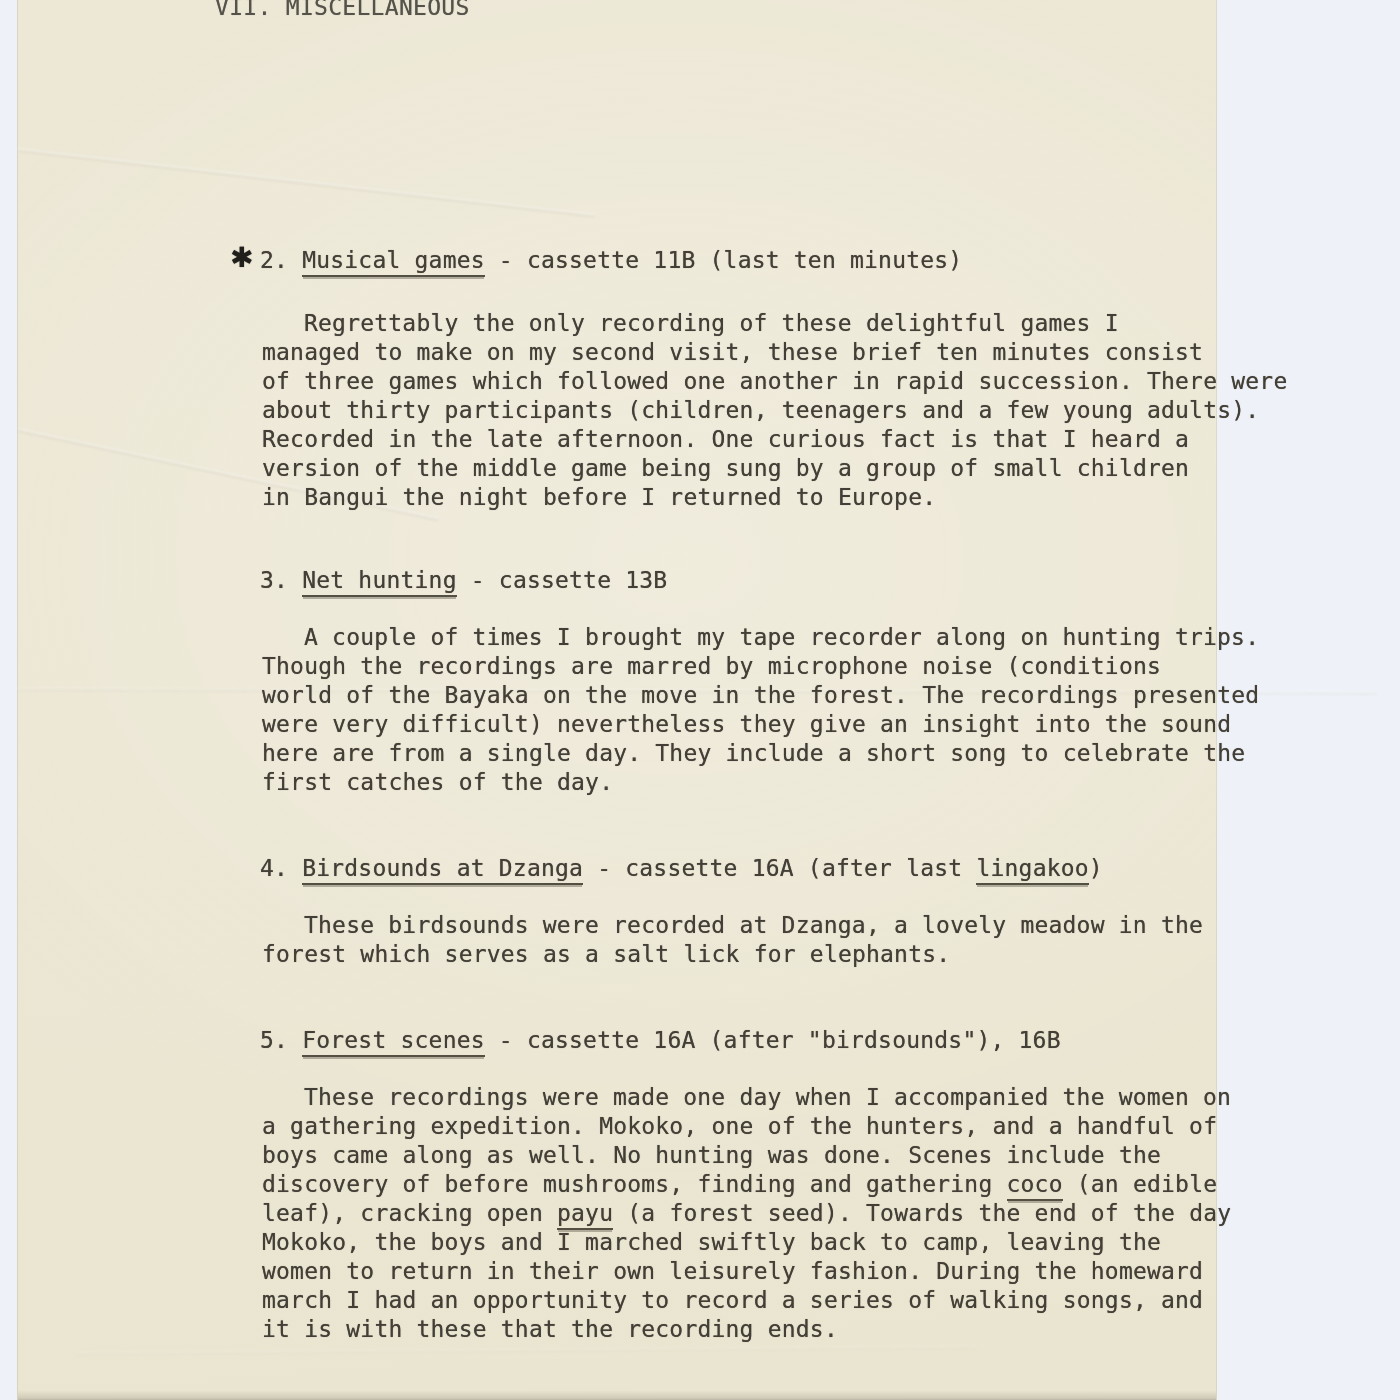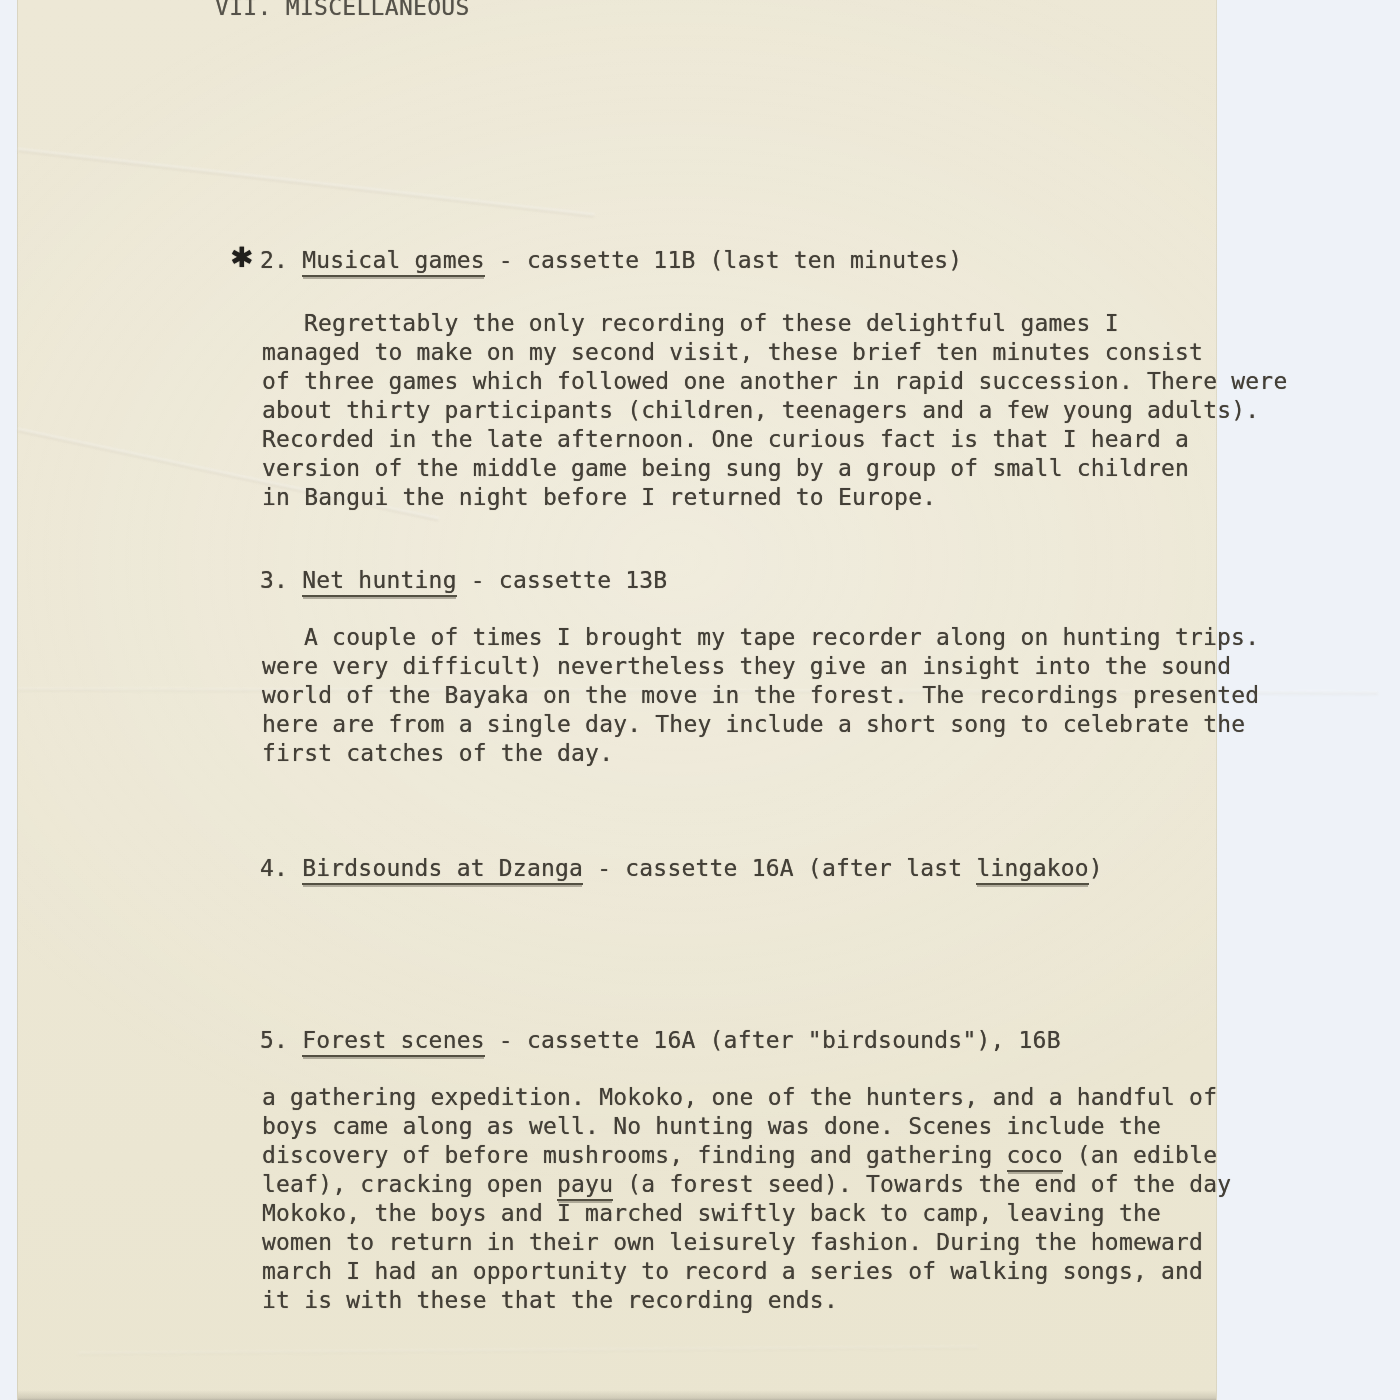--- a/index.html
+++ b/index.html
@@ -97,28 +97,34 @@
       <div class="type-line"><span>managed to make on my second visit, these brief ten minutes consist</span></div>
       <div class="type-line"><span>of three games which followed one another in rapid succession. There were</span></div>
       <div class="type-line"><span>about thirty participants (children, teenagers and a few young adults).</span></div>
       <div class="type-line"><span>Recorded in the late afternoon. One curious fact is that I heard a</span></div>
       <div class="type-line"><span>version of the middle game being sung by a group of small children</span></div>
       <div class="type-line"><span>in Bangui the night before I returned to Europe.</span></div>
     </div>
     <div class="type-line item-heading" style="left: 242px; top: 566px;"><span>3. </span><span class="u">Net hunting</span><span> - cassette 13B</span></div>
     <div class="paragraph" style="left: 244px; top: 623px;">
       <div class="type-line first-line"><span>A couple of times I brought my tape recorder along on hunting trips.</span></div>
+      <div class="type-line"><span>Though the recordings are marred by microphone noise (conditions</span></div>
+      <div class="type-line"><span>world of the Bayaka on the move in the forest. The recordings presented</span></div>
       <div class="type-line"><span>were very difficult) nevertheless they give an insight into the sound</span></div>
-      <div class="type-line"><span>world of the Bayaka on the move in the forest. The recordings presented</span></div>
       <div class="type-line"><span>here are from a single day. They include a short song to celebrate the</span></div>
       <div class="type-line"><span>first catches of the day.</span></div>
     </div>
     <div class="type-line item-heading" style="left: 242px; top: 854px;"><span>4. </span><span class="u">Birdsounds at Dzanga</span><span> - cassette 16A (after last </span><span class="u">lingakoo</span><span>)</span></div>
+    <div class="paragraph" style="left: 244px; top: 911px;">
+      <div class="type-line first-line"><span>These birdsounds were recorded at Dzanga, a lovely meadow in the</span></div>
+      <div class="type-line"><span>forest which serves as a salt lick for elephants.</span></div>
+    </div>
     <div class="type-line item-heading" style="left: 242px; top: 1026px;"><span>5. </span><span class="u">Forest scenes</span><span> - cassette 16A (after "birdsounds"), 16B</span></div>
     <div class="paragraph" style="left: 244px; top: 1083px;">
+      <div class="type-line first-line"><span>These recordings were made one day when I accompanied the women on</span></div>
       <div class="type-line"><span>a gathering expedition. Mokoko, one of the hunters, and a handful of</span></div>
       <div class="type-line"><span>boys came along as well. No hunting was done. Scenes include the</span></div>
       <div class="type-line"><span>discovery of before mushrooms, finding and gathering </span><span class="u">coco</span><span> (an edible</span></div>
       <div class="type-line"><span>leaf), cracking open </span><span class="u">payu</span><span> (a forest seed). Towards the end of the day</span></div>
       <div class="type-line"><span>Mokoko, the boys and I marched swiftly back to camp, leaving the</span></div>
       <div class="type-line"><span>women to return in their own leisurely fashion. During the homeward</span></div>
       <div class="type-line"><span>march I had an opportunity to record a series of walking songs, and</span></div>
       <div class="type-line"><span>it is with these that the recording ends.</span></div>
     </div>
   </div>

